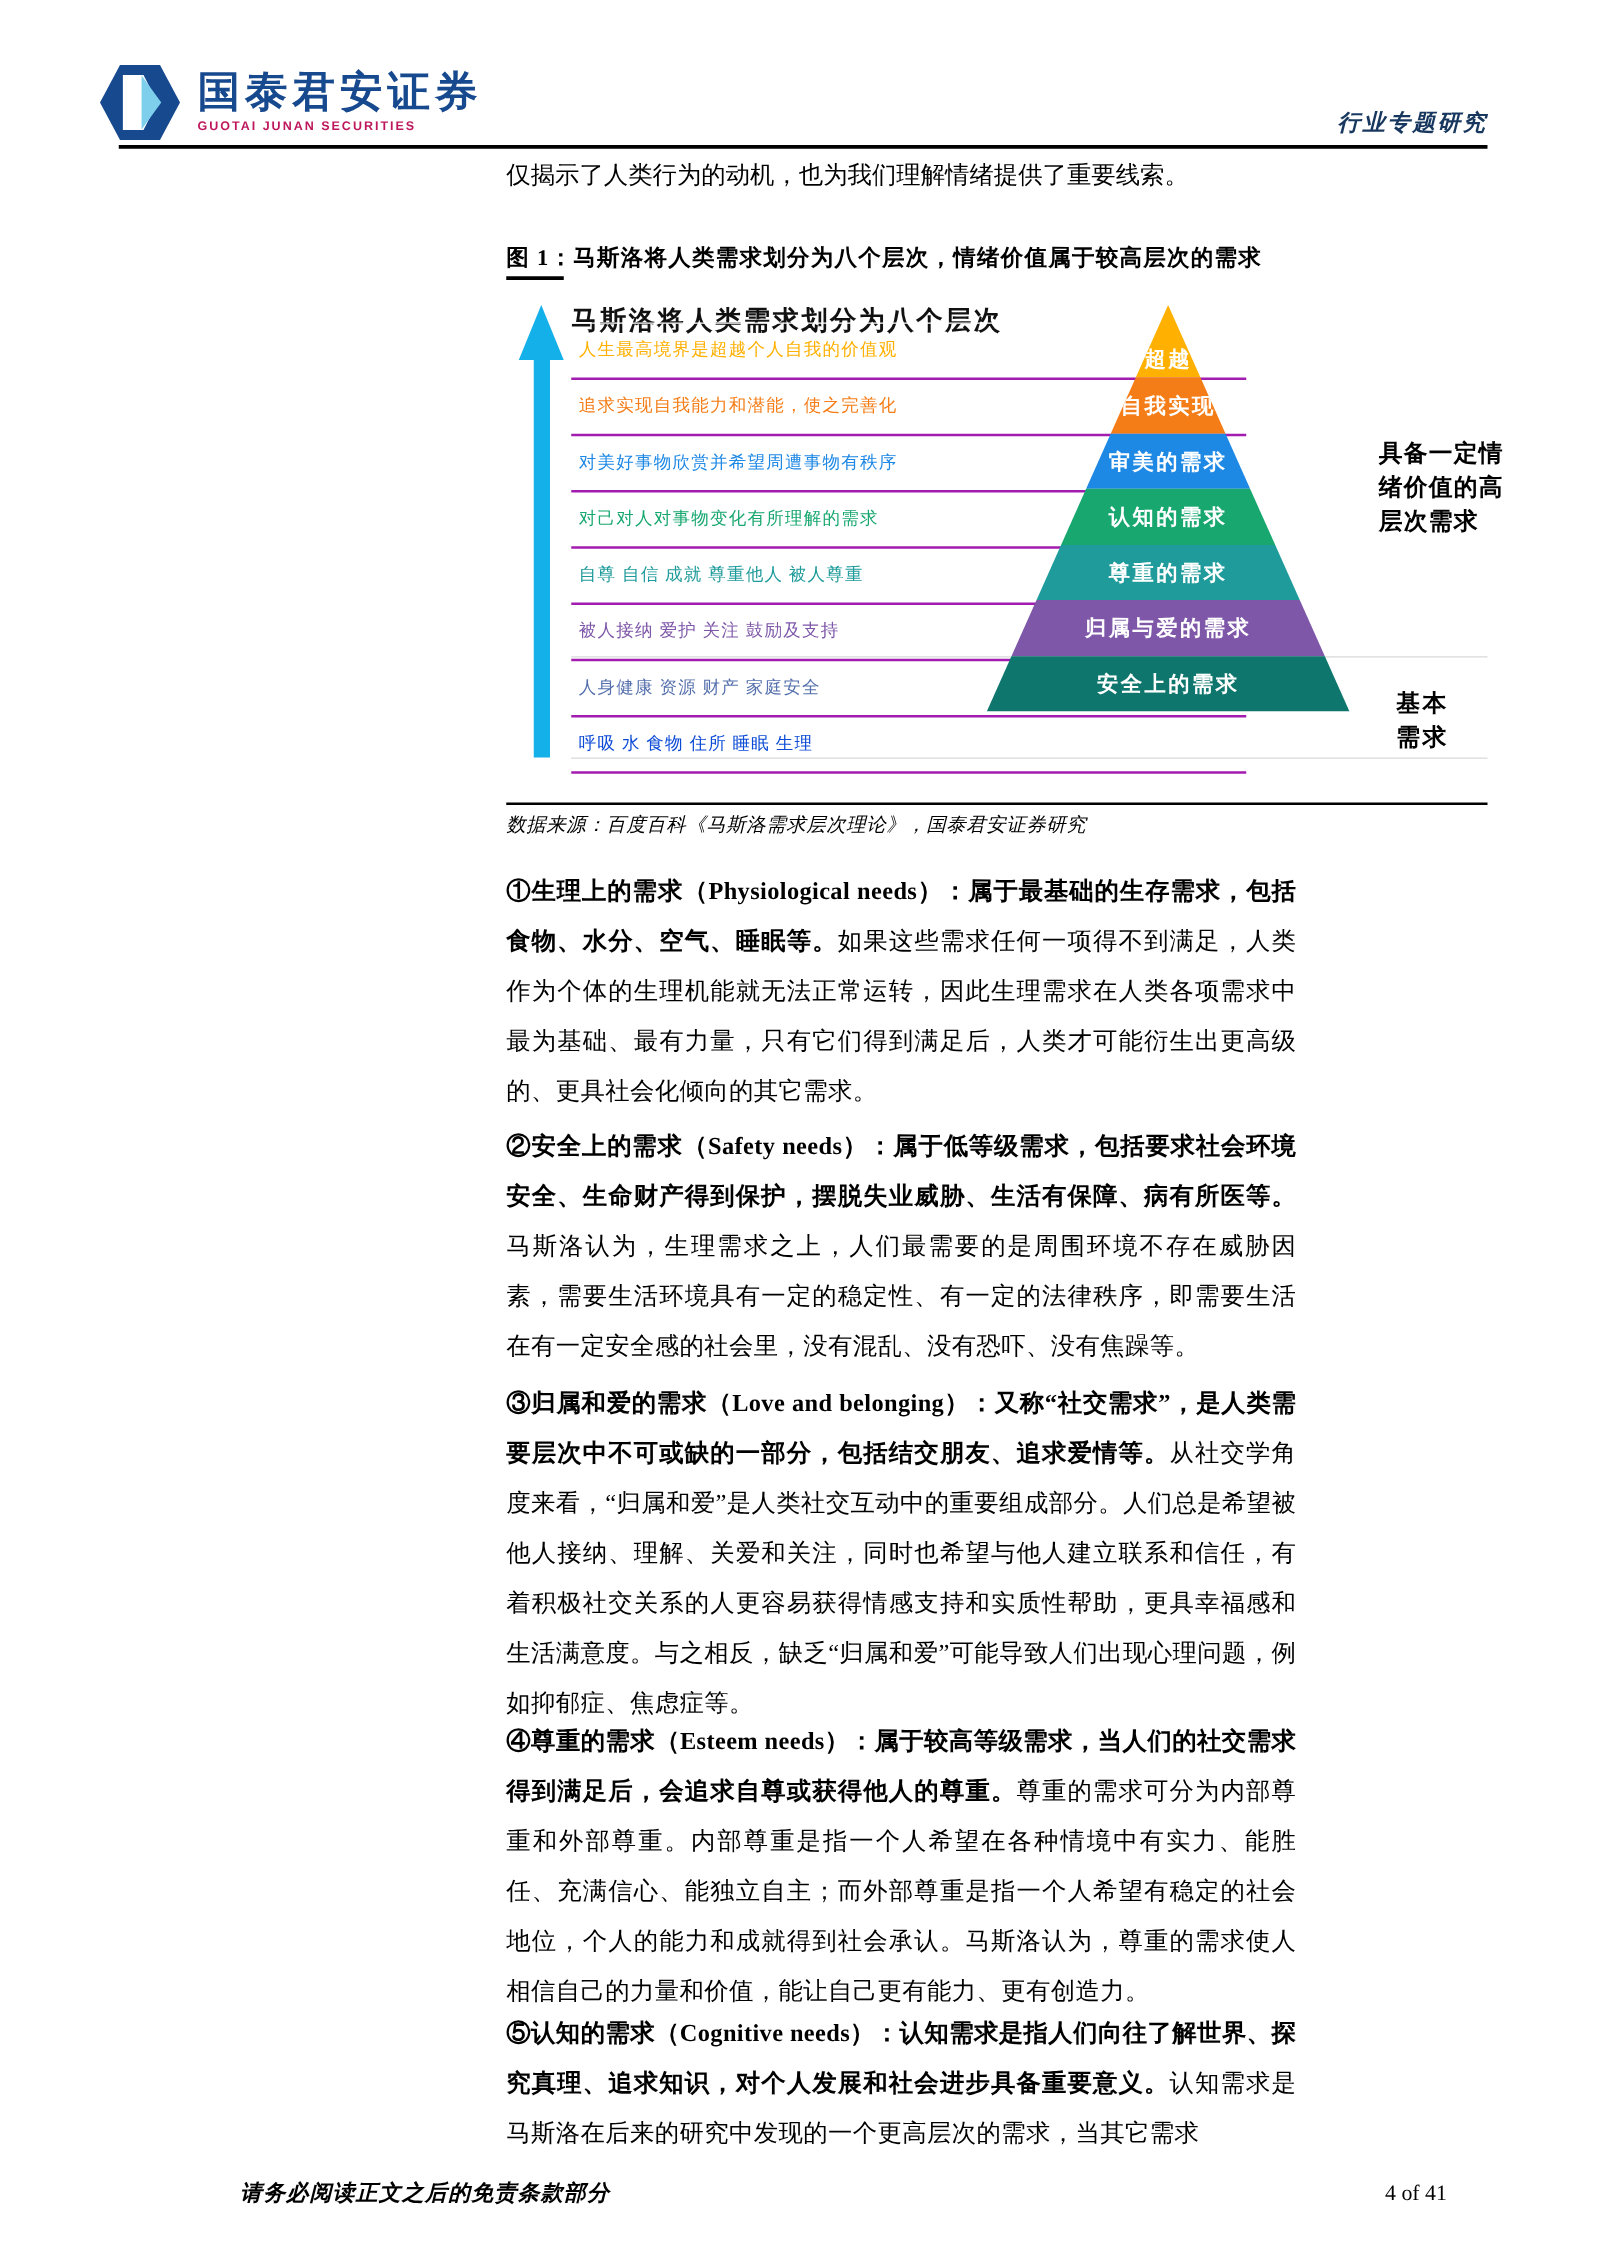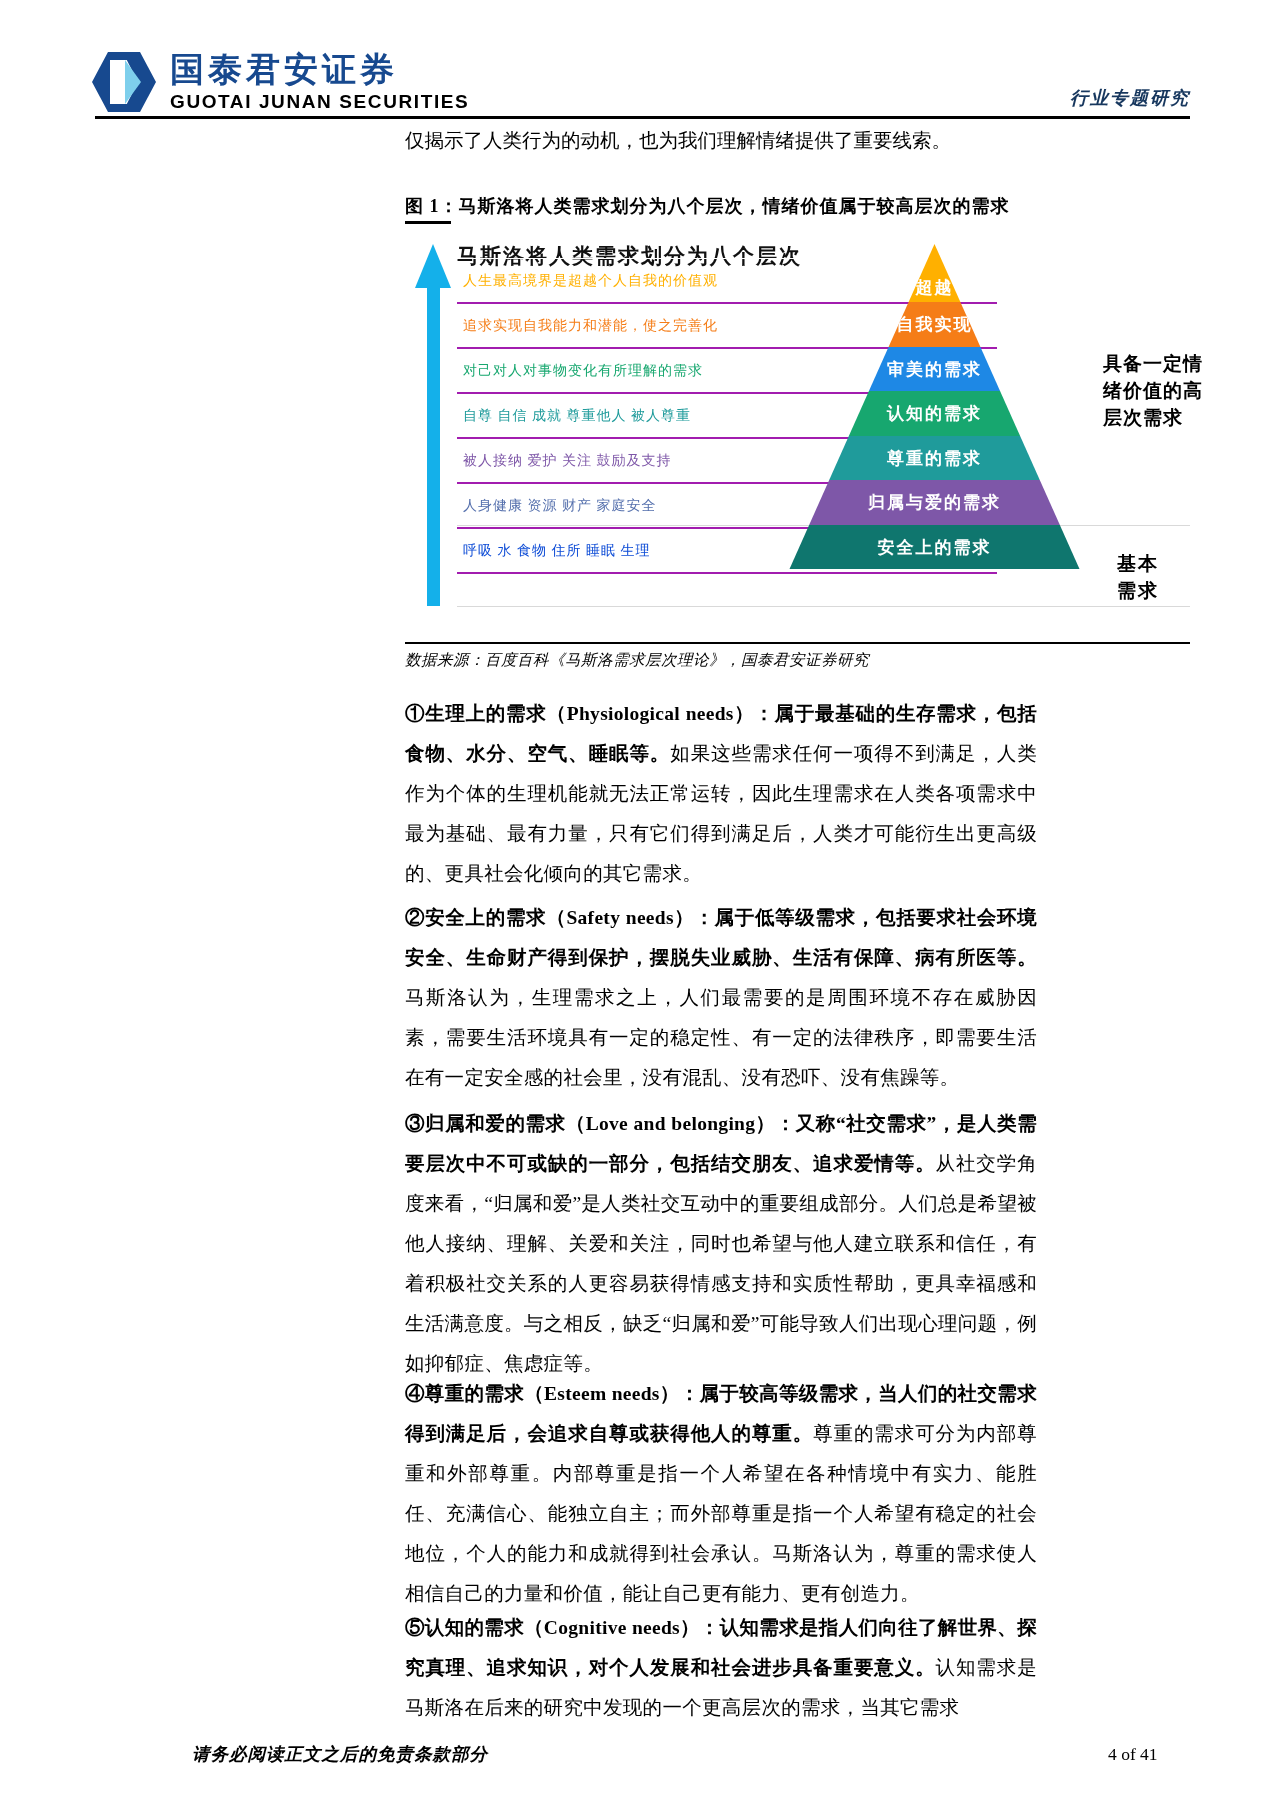--- a/index.html
+++ b/index.html
@@ -1,30 +1,30 @@
 <!DOCTYPE html>
 <html><head>
 <meta charset="utf-8">
 <style>
   html,body{margin:0;padding:0;background:#ffffff;}
   #page{position:relative;width:1279px;height:1810px;background:#fff;overflow:hidden;
         font-family:"Liberation Serif","DejaVu Serif",serif;color:#000;}
 
   
-  .logo{position:absolute;left:92px;top:50px;display:flex;align-items:center;}
+  .logo{position:absolute;left:80px;top:50px;display:flex;align-items:center;}
   .logo-mark{position:relative;width:64px;height:64px;margin-right:14px;}
   .hex-outer{position:absolute;inset:0;background:#17498f;
      clip-path:polygon(25% 3%,75% 3%,100% 50%,75% 97%,25% 97%,0 50%);}
   .hex-white{position:absolute;left:18px;top:10px;width:28px;height:44px;background:#fff;
      clip-path:polygon(0 0,60% 0,100% 50%,60% 100%,0 100%,0 0);}
   .hex-cyan{position:absolute;left:33px;top:10px;width:16px;height:44px;background:#7ecfec;
      clip-path:polygon(0 0,100% 50%,0 100%);}
   .logo-text{line-height:1;}
   .logo-cn{font-size:34px;font-weight:bold;color:#17498f;letter-spacing:4px;font-family:"Liberation Serif",serif;}
-  .logo-en{font-size:19px;font-weight:bold;color:#000000;letter-spacing:1.6px;margin-top:5px;
+  .logo-en{font-size:10px;font-weight:bold;color:#be185d;letter-spacing:1.6px;margin-top:5px;
      font-family:"Liberation Sans","DejaVu Sans",sans-serif;}
   .doc-type{position:absolute;left:912px;top:86px;width:278px;text-align:right;
      font-size:18px;font-style:italic;font-weight:bold;color:#17375e;letter-spacing:2px;}
   .header-rule{position:absolute;left:95px;top:116px;width:1095px;height:3px;background:#000;}
 
   
   .intro{position:absolute;left:405px;top:126px;width:640px;font-size:19.5px;line-height:30px;}
 
   
   .fig-title{position:absolute;left:405px;top:194px;width:700px;font-size:18px;font-weight:bold;letter-spacing:1px;}
@@ -102,20 +102,21 @@
     <div class="chart-title">马斯洛将人类需求划分为八个层次</div>
 
     <div class="arrow">
       <div class="arrow-head"></div>
       <div class="arrow-shaft"></div>
     </div>
 
     <div class="rows">
       <div class="level-row"><span style="color: rgb(255, 176, 0);">人生最高境界是超越个人自我的价值观</span></div>
       <div class="level-row"><span style="color: rgb(245, 125, 23);">追求实现自我能力和潜能，使之完善化</span></div>
+      <div class="level-row"><span style="color: rgb(30, 136, 229);">对美好事物欣赏并希望周遭事物有秩序</span></div>
       <div class="level-row"><span style="color: rgb(23, 167, 111);">对己对人对事物变化有所理解的需求</span></div>
       <div class="level-row"><span style="color: rgb(31, 155, 155);">自尊 自信 成就 尊重他人 被人尊重</span></div>
       <div class="level-row"><span style="color: rgb(126, 87, 168);">被人接纳 爱护 关注 鼓励及支持</span></div>
       <div class="level-row"><span style="color: rgb(85, 112, 173);">人身健康 资源 财产 家庭安全</span></div>
       <div class="level-row"><span style="color: rgb(12, 75, 214);">呼吸 水 食物 住所 睡眠 生理</span></div>
     </div>
 
     <div class="hline line-mid"></div>
     <div class="hline line-base"></div>
 

